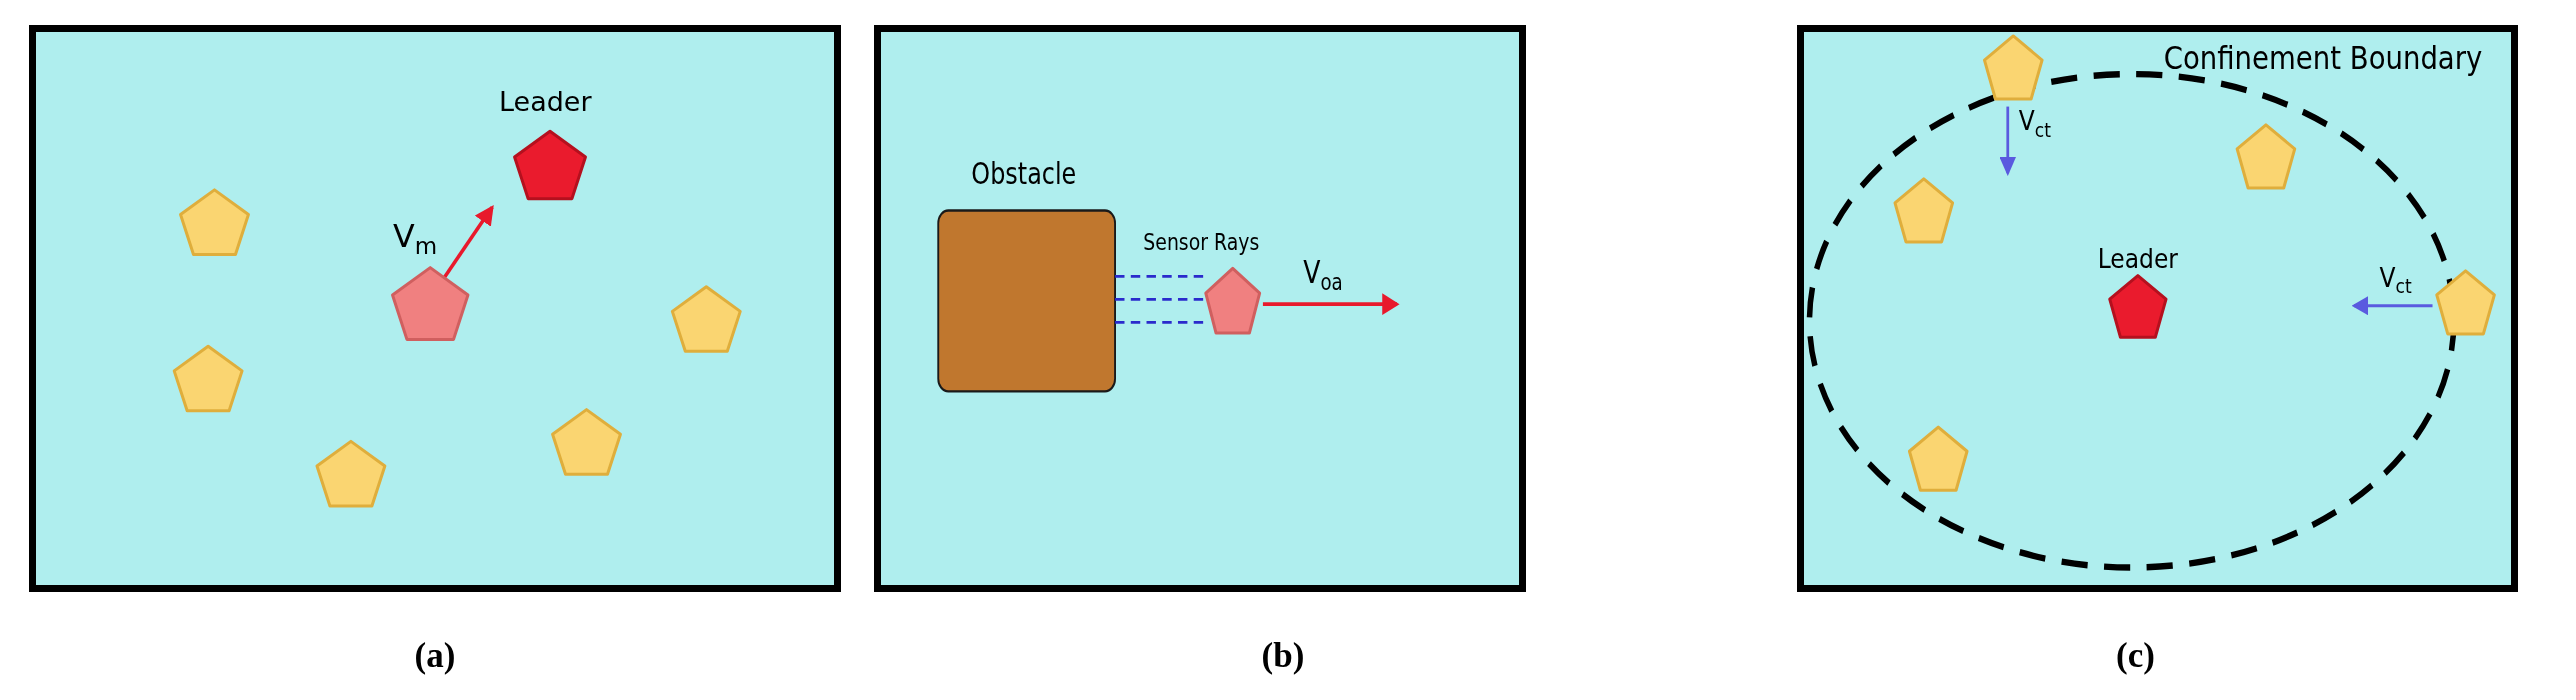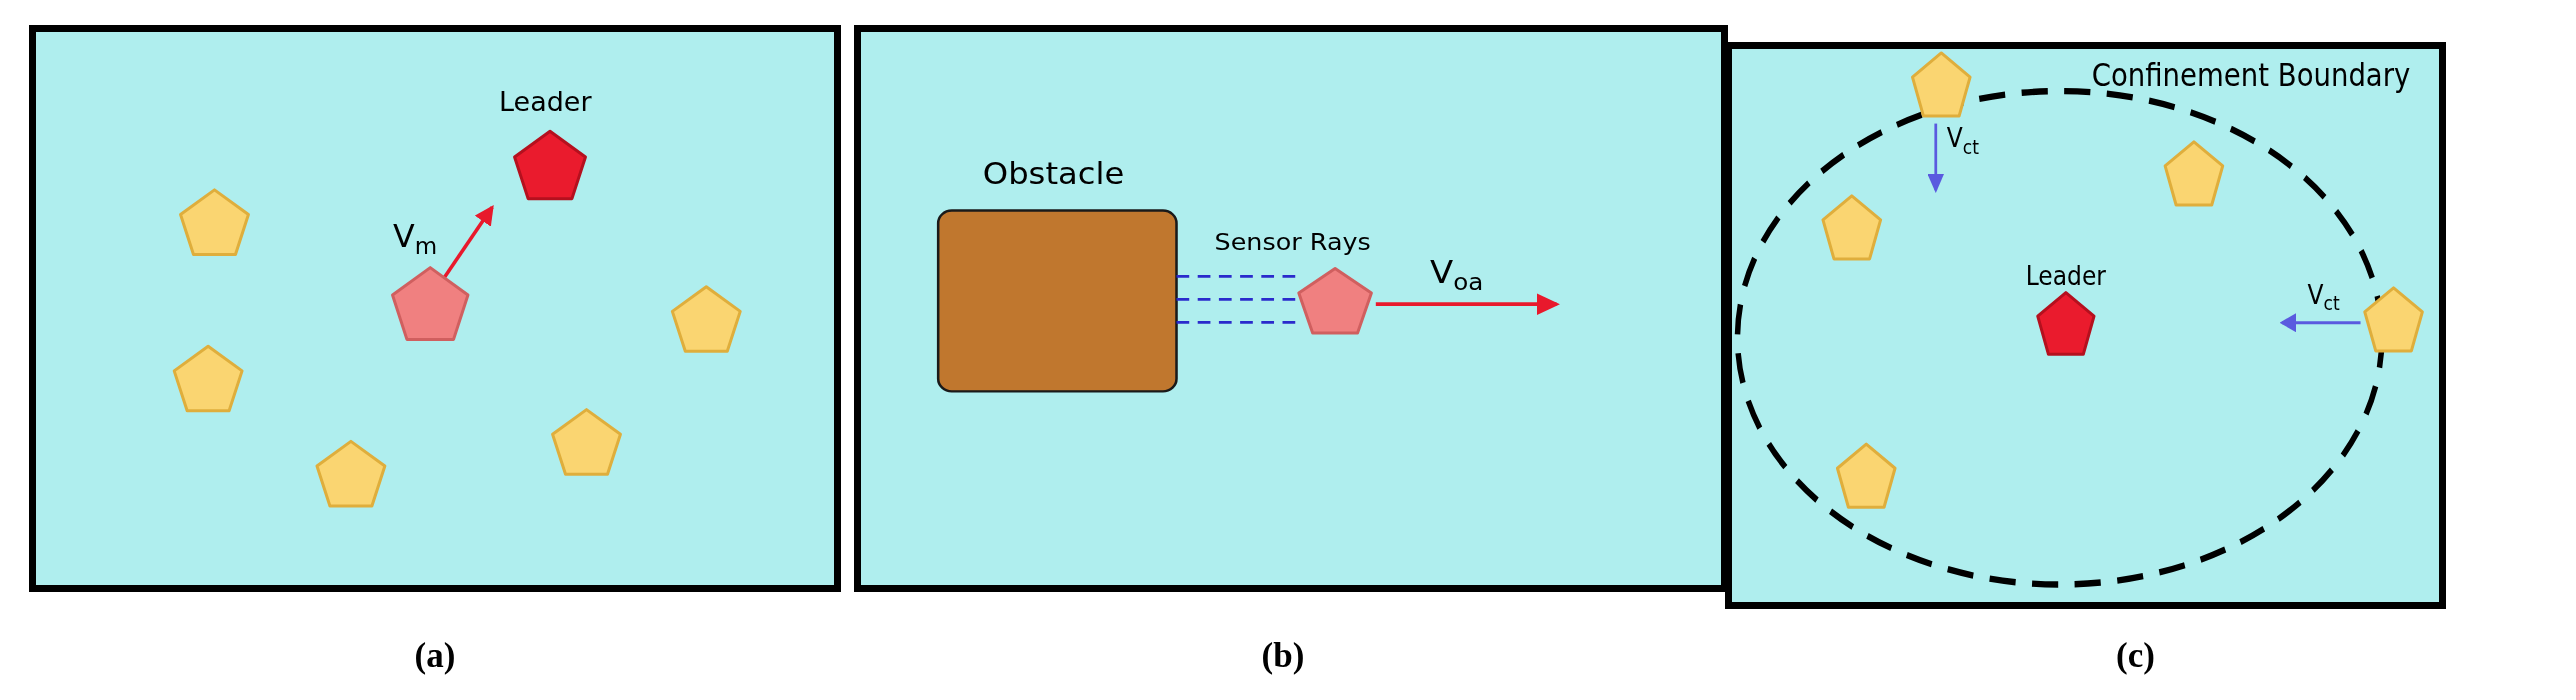--- a/index.html
+++ b/index.html
@@ -12,22 +12,22 @@
 
   .panel {
     position: absolute;
     background: var(--panel-bg, #AFEEEE);
     border: 7.1px solid var(--panel-border, #000);
     box-sizing: border-box;
   }
   .panel svg { display: block; width: 100%; height: 100%; }
 
   #panel-a { left: 29px;   top: 24.6px; width: 812px; height: 567px; }
-  #panel-b { left: 854px; top: 24.6px; width: 874px; height: 567px; }
-  #panel-c { left: 1725px; top: 24.6px; width: 721px; height: 567px; margin-top: 17px; }
+  #panel-b { left: 874px; top: 24.6px; width: 652px; height: 567px; }
+  #panel-c { left: 1797px; top: 24.6px; width: 721px; height: 567px; }
 
   .caption {
     position: absolute; top: 636px;
     text-align: center;
     font-family: "Liberation Serif", serif;
     font-weight: bold; font-size: 35px;
     color: var(--text, #000);
   }
   #caption-a { left: 29px;   width: 812px; }
   #caption-b { left: 874px; width: 818px; }

